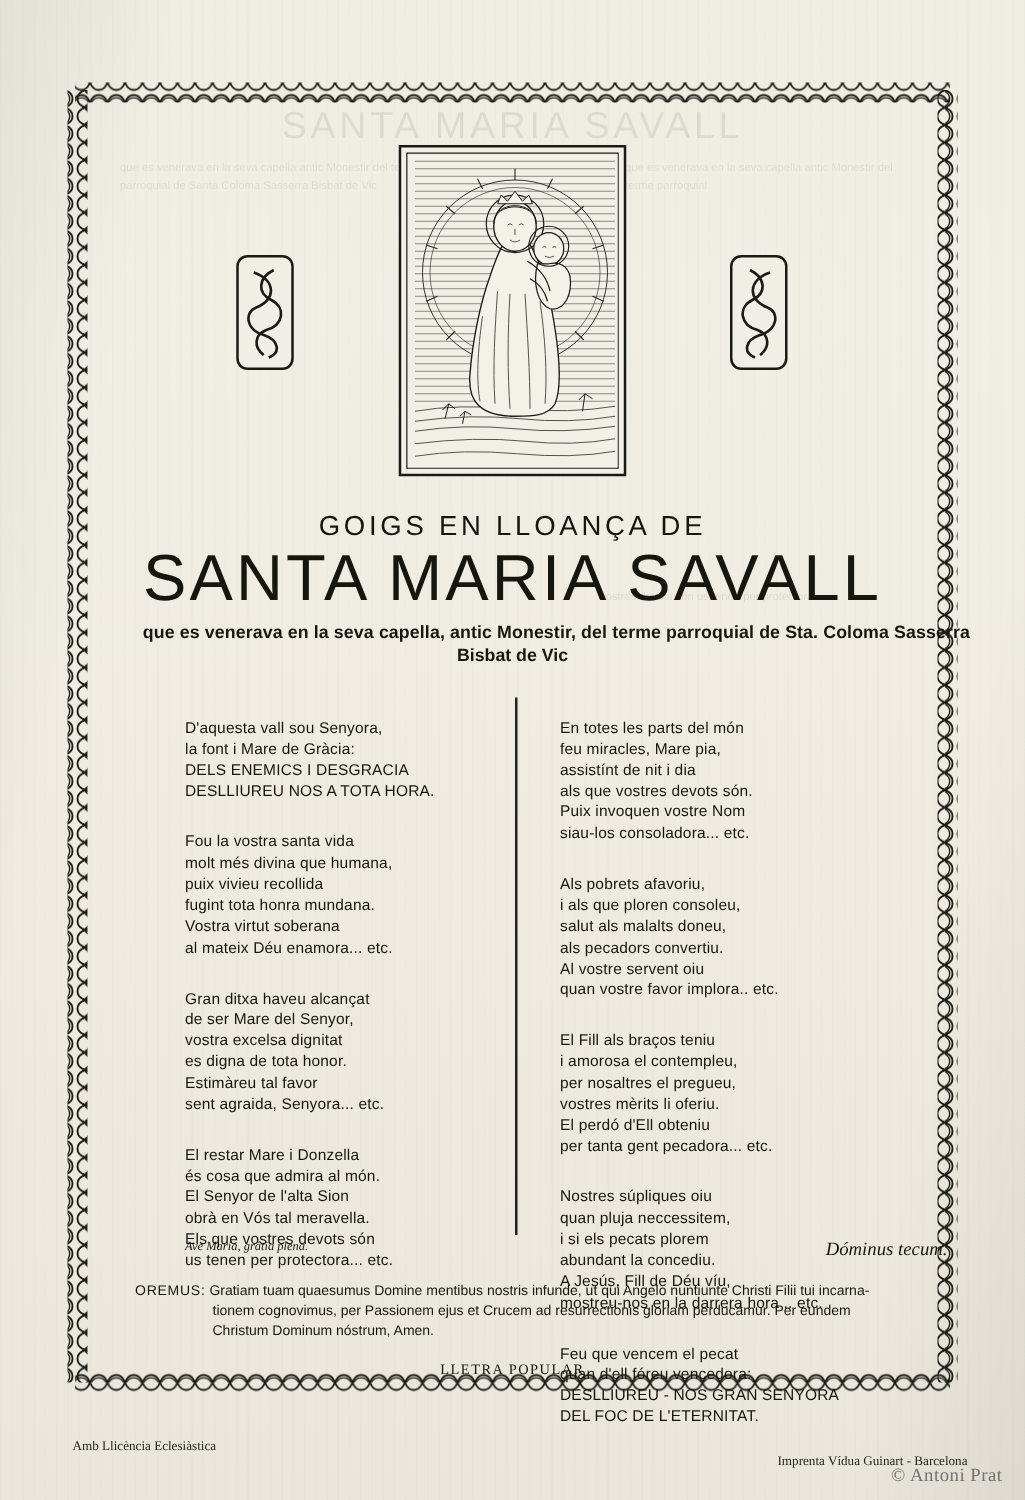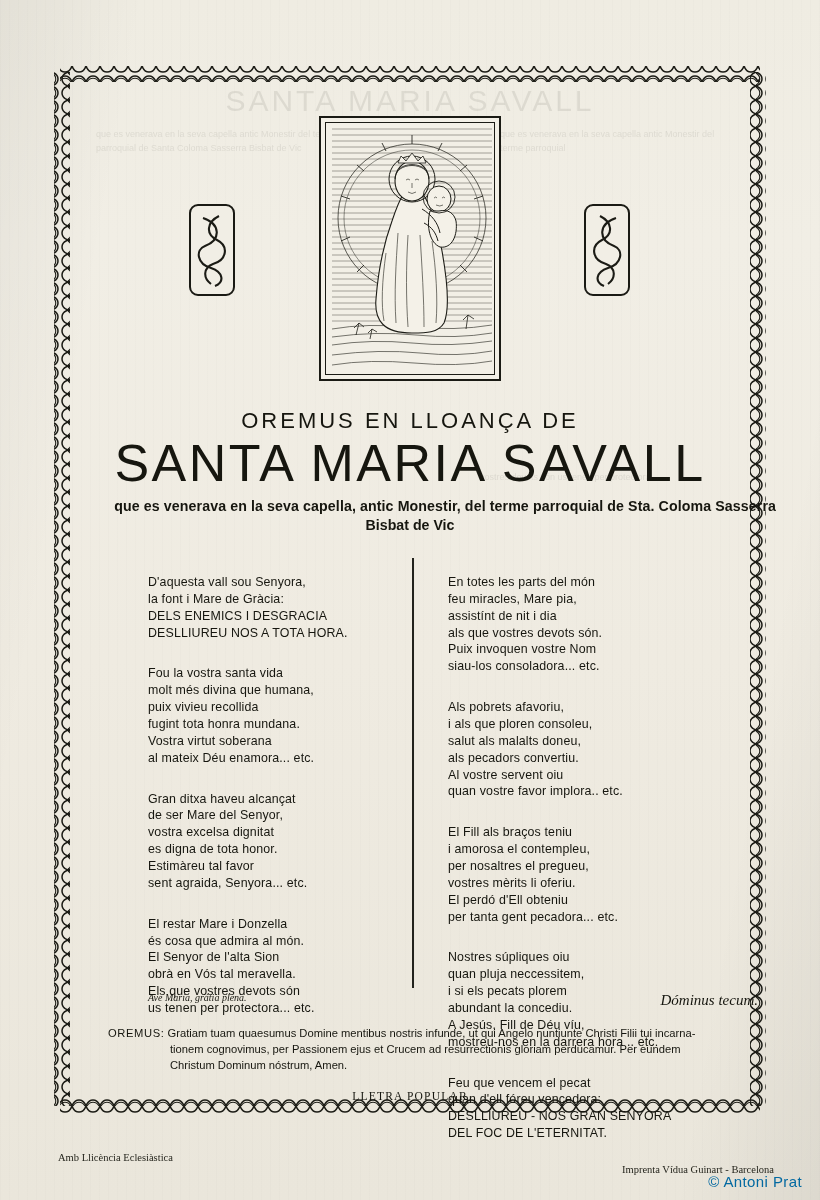--- a/index.html
+++ b/index.html
@@ -226,23 +226,23 @@
     color: #26261e;
     margin-top: 12px;
   }
 
   
   #watermark {
     position: absolute;
     right: 18px;
     bottom: 10px;
     font-size: 15px;
-    color: #0369a1;
+    color: #737373;
     letter-spacing: 0.4px;
-    font-family: Liberation Sans, sans-serif;
+    font-family: Liberation Serif, serif;
   }
 
   
   .ghost {
     position: absolute;
     color: rgba(60,55,45,0.10);
     font-family: "Liberation Sans", sans-serif;
     user-select: none;
   }
   #ghost-title {
@@ -419,21 +419,21 @@
     </div>
     <div class="ornament" id="ornament-right">
       <svg width="42" height="88" viewBox="0 0 42 88">
         <g fill="none" stroke="#1b1b15" stroke-width="2.1">
           <path d="M30 12 C 12 18, 12 34, 28 40 C 38 44, 36 58, 22 62 C 10 66, 8 76, 18 80"></path>
           <path d="M14 10 C 26 16, 28 28, 16 34 C 4 40, 6 54, 20 58 C 30 62, 30 72, 22 78"></path>
         </g>
       </svg>
     </div>
 
-    <div id="goigs-line">OREMUS EN LLOANÇA DE</div>
+    <div id="goigs-line">GOIGS EN LLOANÇA DE</div>
     <div id="main-title">SANTA MARIA SAVALL</div>
     <div id="subtitle-1">que es venerava en la seva capella, antic Monestir, del terme parroquial de Sta. Coloma Sasserra</div>
     <div id="subtitle-2">Bisbat de Vic</div>
 
     <div id="divider"></div>
     <div id="verse-area">
       <div class="col" id="col-left">
         <div class="stanza">D'aquesta vall sou Senyora,
 la font i Mare de Gràcia:
 DELS ENEMICS I DESGRACIA

